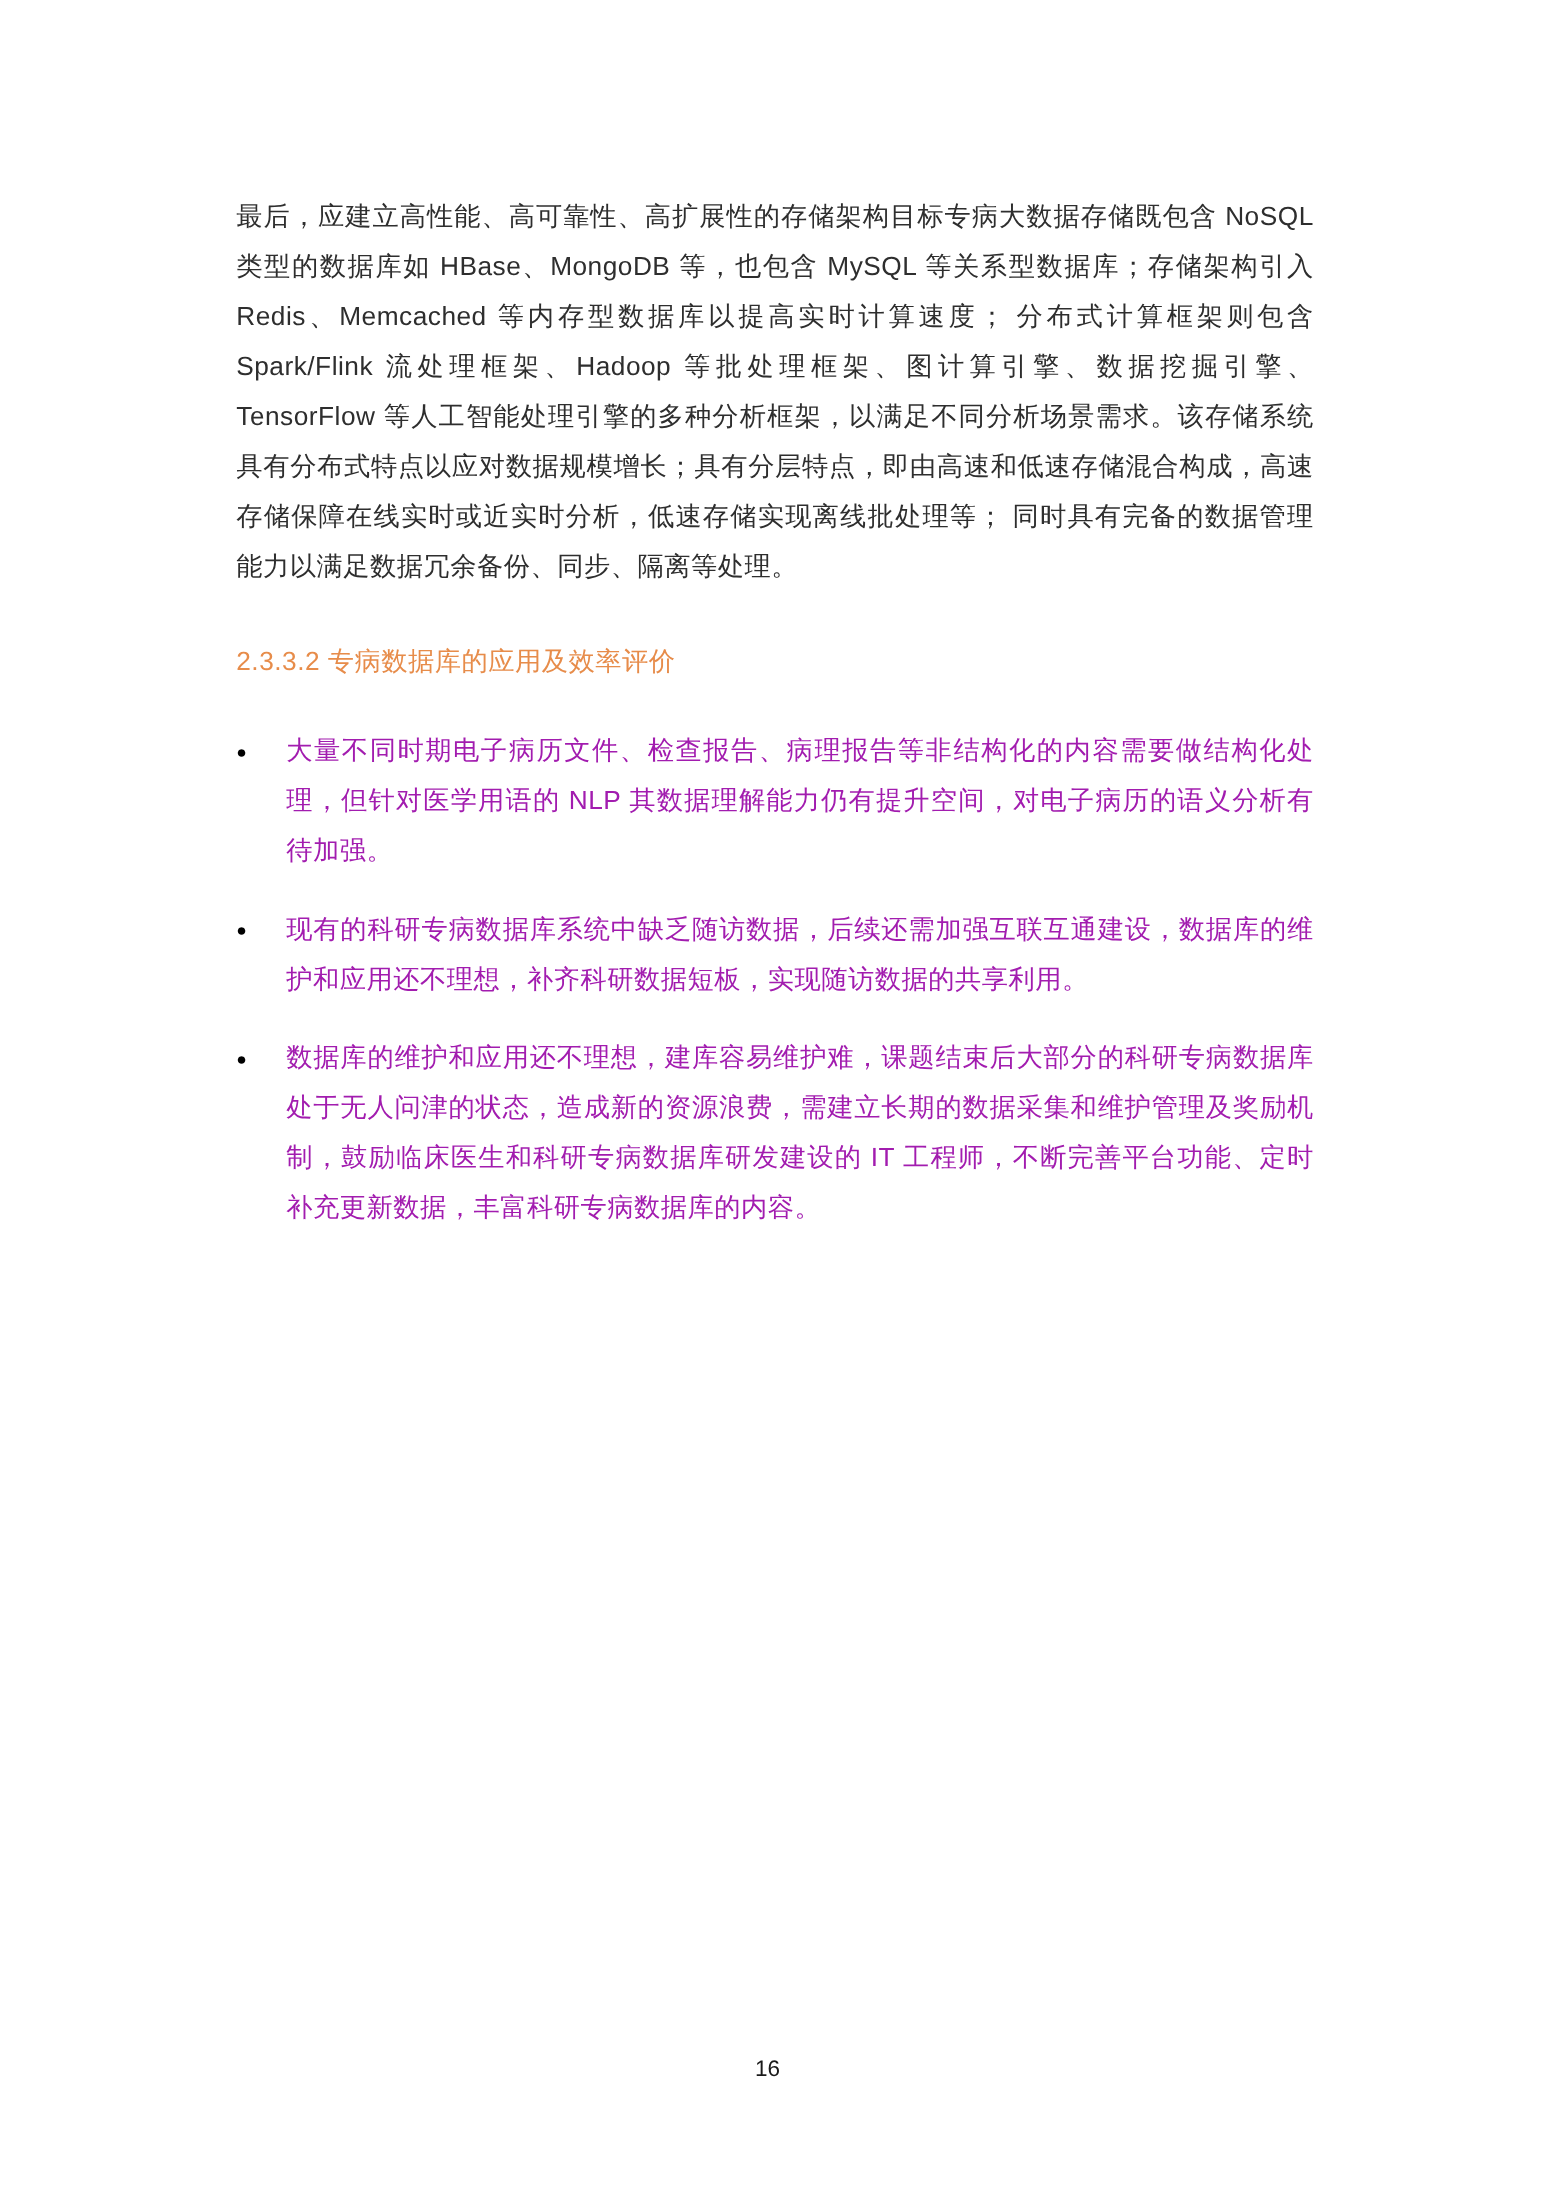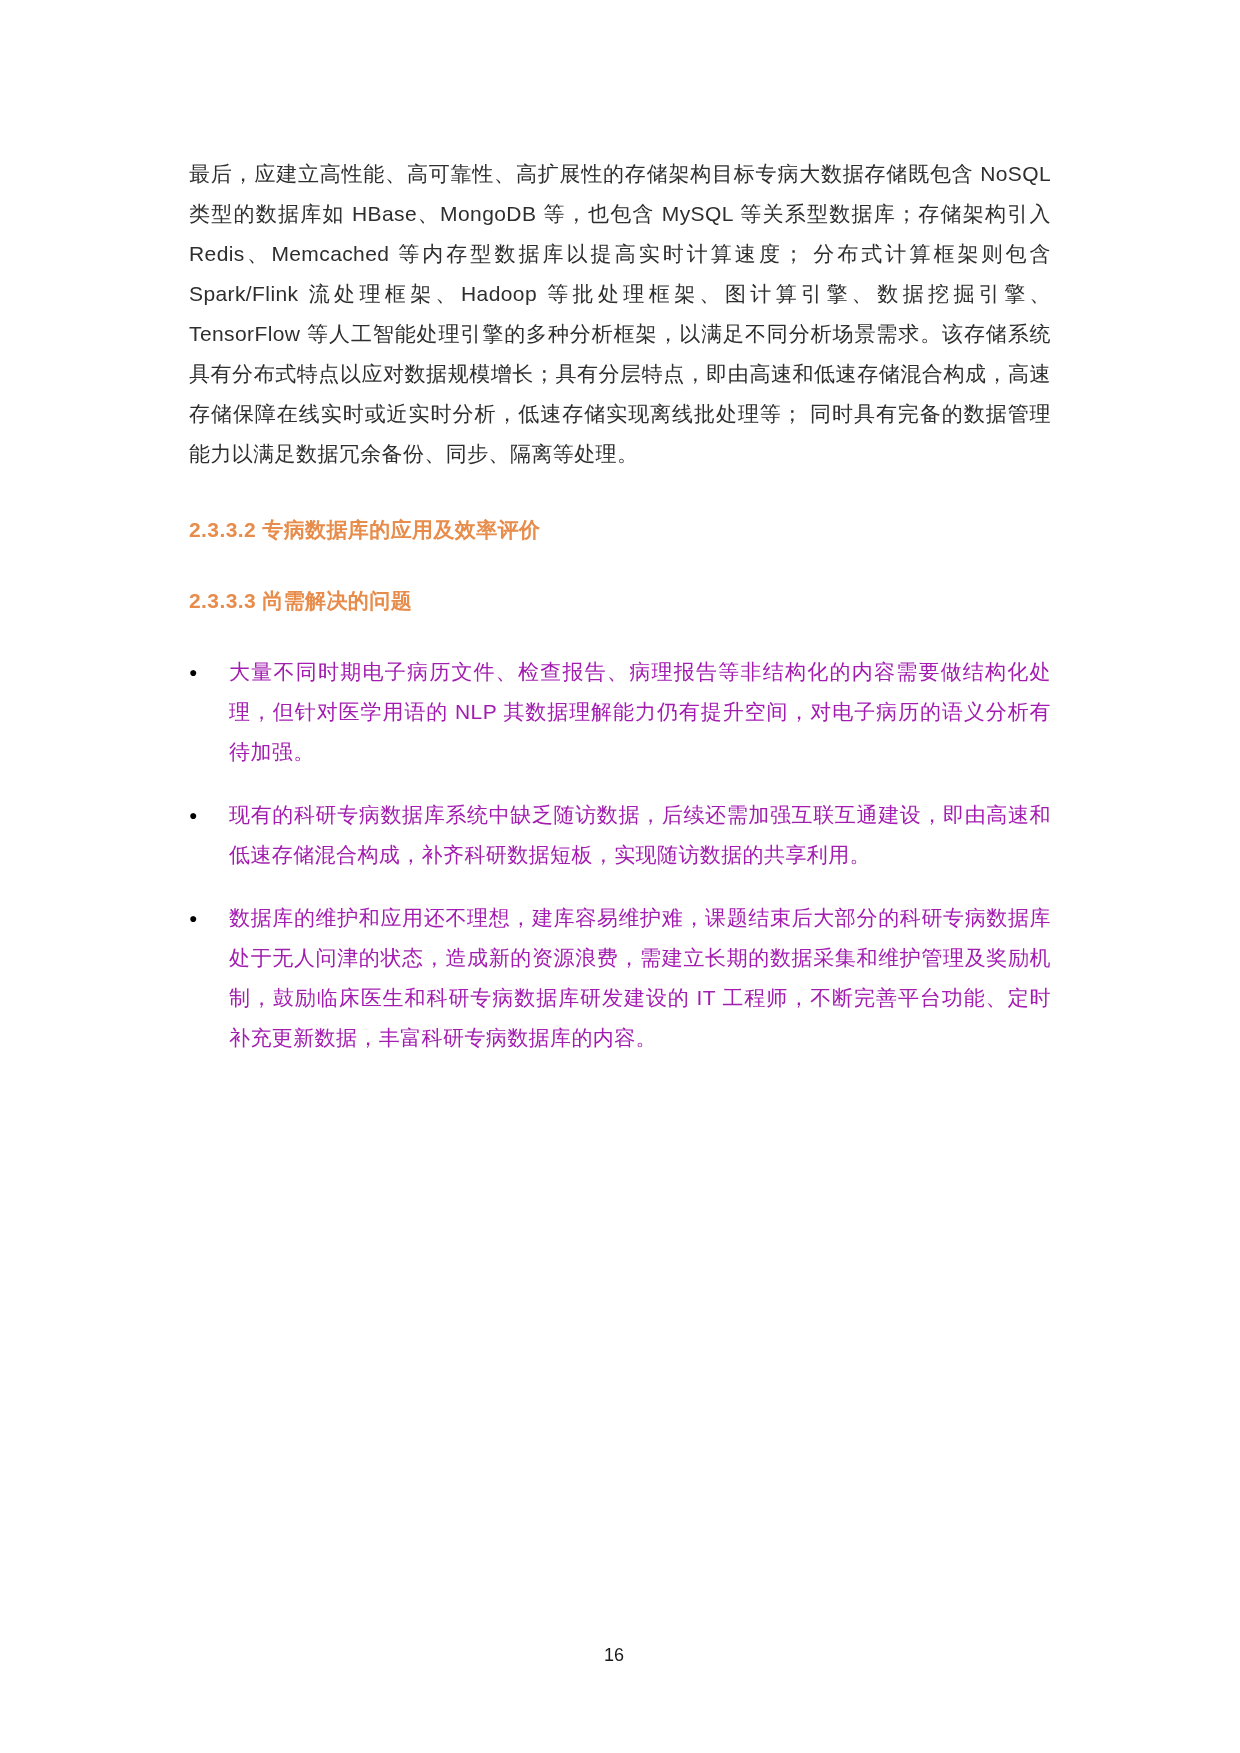--- a/index.html
+++ b/index.html
@@ -24,21 +24,21 @@
     line-height: 40px;
     color: #2e2e2e;
     text-align: justify;
     letter-spacing: 0.4px;
     margin-bottom: 29px;
   }
   .body-par:last-child { margin-bottom: 0; }
   .section-heading {
     font-size: 21px;
     line-height: 30px;
-    font-weight: 700;
+    font-weight: 400;
     color: #e78c4a;
     margin: 41px 0 28px 0;
     letter-spacing: 0.4px;
   }
   .bullet-list {
     list-style: none;
     margin-top: 36px;
   }
   .bullet-item {
     display: flex;
@@ -74,31 +74,30 @@
 
 <div class="page">
   <div class="content">
 
     <p class="body-par">最后，应建立高性能、高可靠性、高扩展性的存储架构目标专病大数据存储既包含 NoSQL 类型的数据库如 HBase、MongoDB 等，也包含 MySQL 等关系型数据库；存储架构引入 Redis、Memcached 等内存型数据库以提高实时计算速度； 分布式计算框架则包含 Spark/Flink 流处理框架、Hadoop 等批处理框架、图计算引擎、数据挖掘引擎、TensorFlow 等人工智能处理引擎的多种分析框架，以满足不同分析场景需求。该存储系统具有分布式特点以应对数据规模增长；具有分层特点，即由高速和低速存储混合构成，高速存储保障在线实时或近实时分析，低速存储实现离线批处理等； 同时具有完备的数据管理能力以满足数据冗余备份、同步、隔离等处理。</p>
 
     <h2 class="section-heading">2.3.3.2 专病数据库的应用及效率评价</h2>
 
 
 
-    <h2 class="section-heading">2.3.3.3 尚需解决的问题</h2>
 
 
     <ul class="bullet-list">
       <li class="bullet-item">
         <span class="bullet-marker">●</span>
         <span class="bullet-text">大量不同时期电子病历文件、检查报告、病理报告等非结构化的内容需要做结构化处理，但针对医学用语的 NLP 其数据理解能力仍有提升空间，对电子病历的语义分析有待加强。</span>
       </li>
       <li class="bullet-item">
         <span class="bullet-marker">●</span>
-        <span class="bullet-text">现有的科研专病数据库系统中缺乏随访数据，后续还需加强互联互通建设，即由高速和低速存储混合构成，补齐科研数据短板，实现随访数据的共享利用。</span>
+        <span class="bullet-text">现有的科研专病数据库系统中缺乏随访数据，后续还需加强互联互通建设，数据库的维护和应用还不理想，补齐科研数据短板，实现随访数据的共享利用。</span>
       </li>
       <li class="bullet-item">
         <span class="bullet-marker">●</span>
         <span class="bullet-text">数据库的维护和应用还不理想，建库容易维护难，课题结束后大部分的科研专病数据库处于无人问津的状态，造成新的资源浪费，需建立长期的数据采集和维护管理及奖励机制，鼓励临床医生和科研专病数据库研发建设的 IT 工程师，不断完善平台功能、定时补充更新数据，丰富科研专病数据库的内容。</span>
       </li>
     </ul>
 
   </div>
 
   <div class="page-number">16</div>

